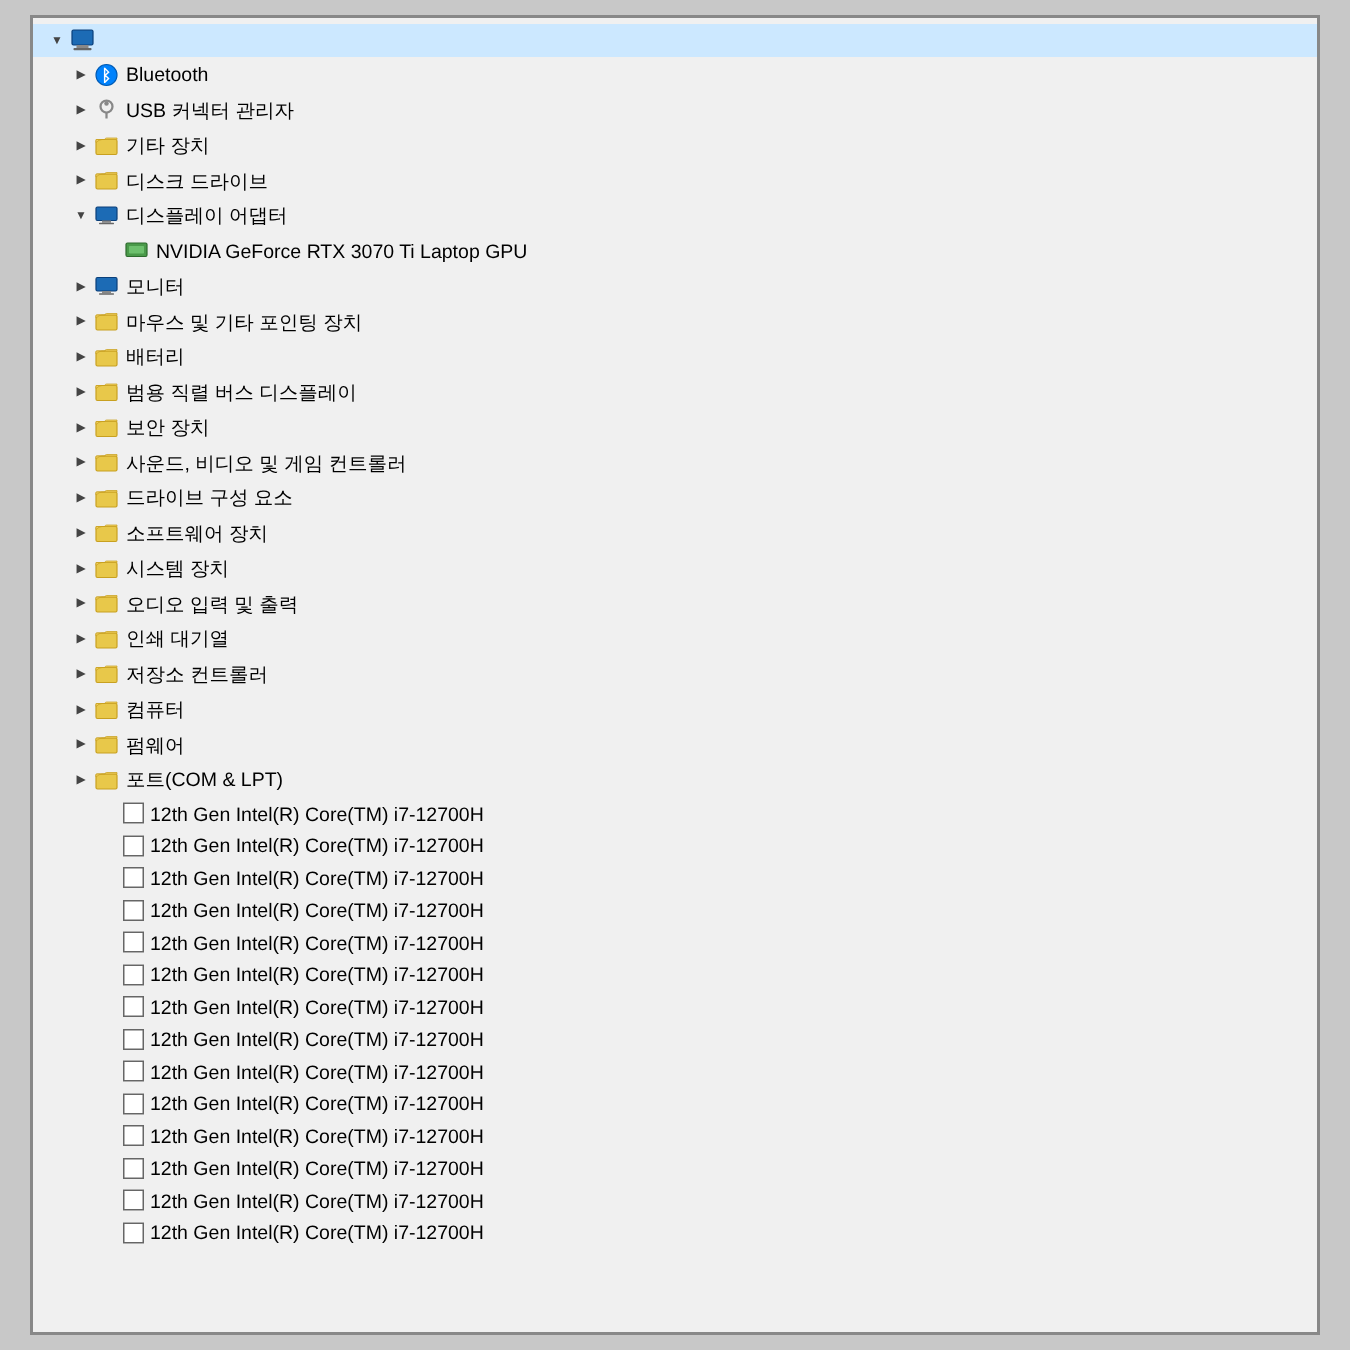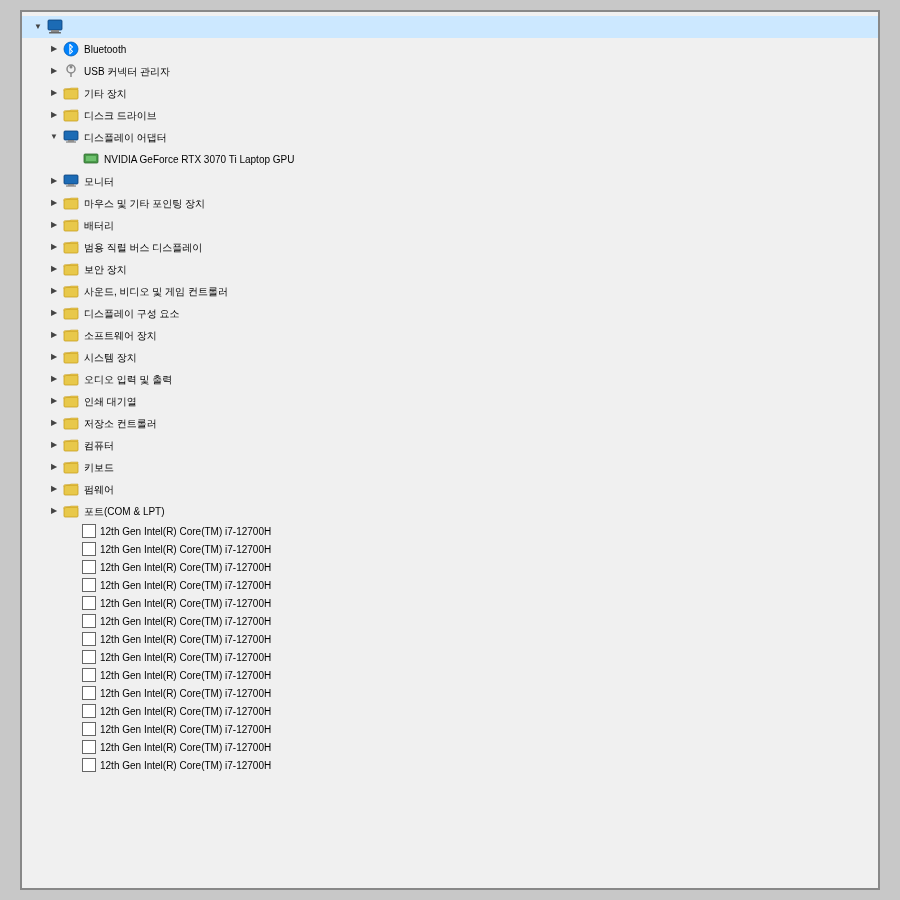--- a/index.html
+++ b/index.html
@@ -51,21 +51,21 @@
       width: 18px;
       height: 18px;
       display: inline-flex;
       align-items: center;
       justify-content: center;
       margin-right: 4px;
       flex-shrink: 0;
       font-size: 13px;
     }
     .label {
-      font-size: 10px;
+      font-size: 13px;
     }
     .root-item {
       display: flex;
       align-items: center;
       padding: 2px 4px;
       background: #cce8ff;
       line-height: 1.5;
     }
     .processor-child {
       display: flex;
@@ -234,21 +234,21 @@
   </div>
       <div class="tree-item">
     <span class="indent" style="width:20px;"></span>
     <span class="expander tri-right"></span>
     <span class="icon">
           <svg width="16" height="16" viewBox="0 0 16 16">
     <rect x="1" y="4" width="14" height="10" rx="1" fill="#e8c84a" stroke="#c8a020" stroke-width="0.8"></rect>
     <path d="M1 4 L1 6 Q3 4 5 4 L7 4 Q7 3 8 3 L15 3 L15 4 Z" fill="#f0d060" stroke="#c8a020" stroke-width="0.5"></path>
   </svg>
         </span>
-    <span class="label">디스플레이 구성 요소</span>
+    <span class="label">드라이브 구성 요소</span>
   </div>
       <div class="tree-item">
     <span class="indent" style="width:20px;"></span>
     <span class="expander tri-right"></span>
     <span class="icon">
           <svg width="16" height="16" viewBox="0 0 16 16">
     <rect x="1" y="4" width="14" height="10" rx="1" fill="#e8c84a" stroke="#c8a020" stroke-width="0.8"></rect>
     <path d="M1 4 L1 6 Q3 4 5 4 L7 4 Q7 3 8 3 L15 3 L15 4 Z" fill="#f0d060" stroke="#c8a020" stroke-width="0.5"></path>
   </svg>
         </span>
@@ -301,31 +301,20 @@
       <div class="tree-item">
     <span class="indent" style="width:20px;"></span>
     <span class="expander tri-right"></span>
     <span class="icon">
           <svg width="16" height="16" viewBox="0 0 16 16">
     <rect x="1" y="4" width="14" height="10" rx="1" fill="#e8c84a" stroke="#c8a020" stroke-width="0.8"></rect>
     <path d="M1 4 L1 6 Q3 4 5 4 L7 4 Q7 3 8 3 L15 3 L15 4 Z" fill="#f0d060" stroke="#c8a020" stroke-width="0.5"></path>
   </svg>
         </span>
     <span class="label">컴퓨터</span>
-  </div>
-      <div class="tree-item">
-    <span class="indent" style="width:20px;"></span>
-    <span class="expander tri-right"></span>
-    <span class="icon">
-          <svg width="16" height="16" viewBox="0 0 16 16">
-    <rect x="1" y="4" width="14" height="10" rx="1" fill="#e8c84a" stroke="#c8a020" stroke-width="0.8"></rect>
-    <path d="M1 4 L1 6 Q3 4 5 4 L7 4 Q7 3 8 3 L15 3 L15 4 Z" fill="#f0d060" stroke="#c8a020" stroke-width="0.5"></path>
-  </svg>
-        </span>
-    <span class="label">키보드</span>
   </div>
       <div class="tree-item">
     <span class="indent" style="width:20px;"></span>
     <span class="expander tri-right"></span>
     <span class="icon">
           <svg width="16" height="16" viewBox="0 0 16 16">
     <rect x="1" y="4" width="14" height="10" rx="1" fill="#e8c84a" stroke="#c8a020" stroke-width="0.8"></rect>
     <path d="M1 4 L1 6 Q3 4 5 4 L7 4 Q7 3 8 3 L15 3 L15 4 Z" fill="#f0d060" stroke="#c8a020" stroke-width="0.5"></path>
   </svg>
         </span>

